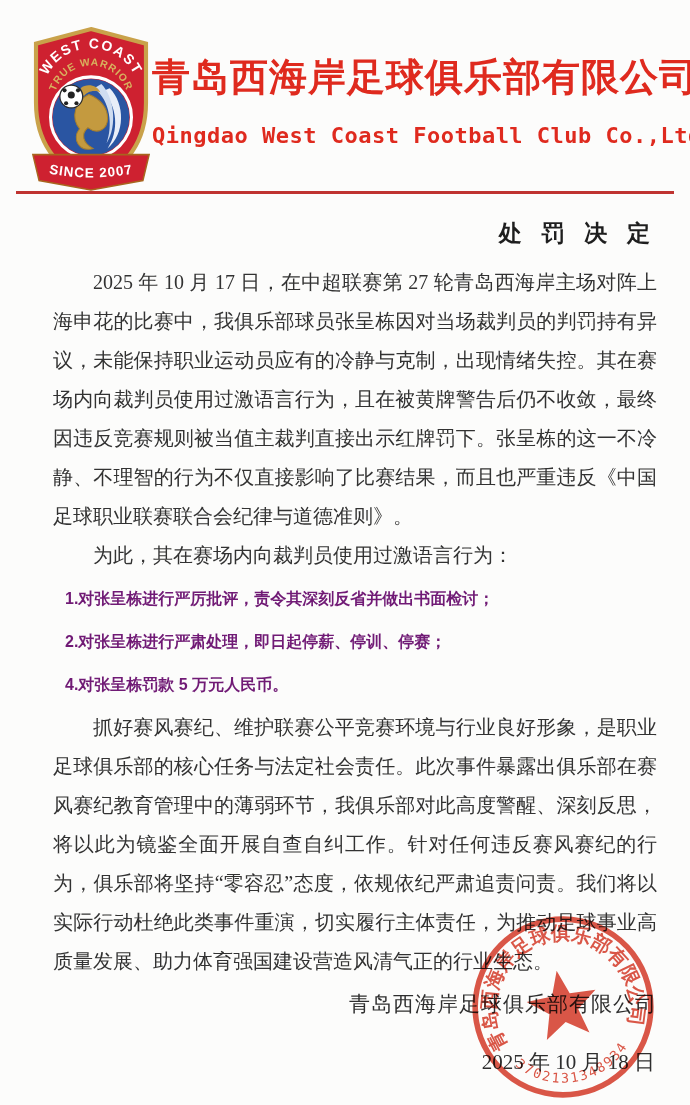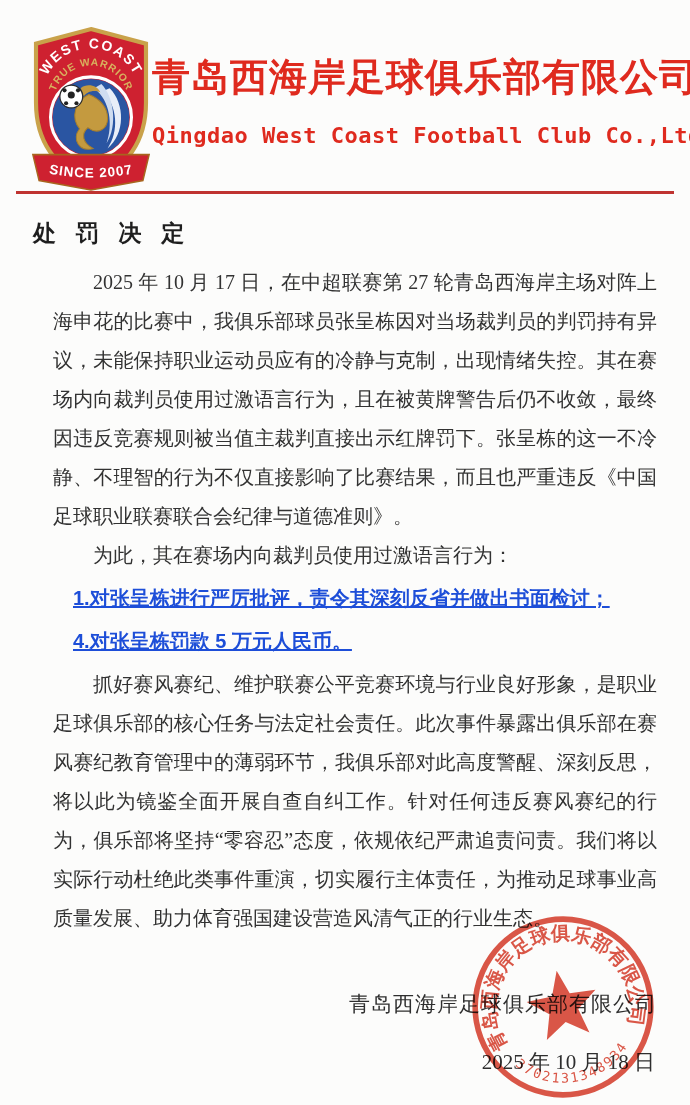--- a/index.html
+++ b/index.html
@@ -30,41 +30,40 @@
     font-family: "DejaVu Sans Mono", "Liberation Mono", monospace;
     white-space: nowrap;
   }
   .red-rule {
     position: absolute; left: 16px; right: 16px; top: 191px; height: 3px;
     background: #bf3330;
   }
   
   .doc { position: absolute; left: 33px; right: 33px; top: 208px; }
   .doc-title {
-    text-align: left;
+    text-align: right;
     font-size: 23px; font-weight: bold; letter-spacing: 7px;
     color: #1e1e1e;
     margin: 10px 0 14px 0;
     font-family: "Liberation Serif", "DejaVu Serif", serif;
   }
   .para {
     font-size: 20px; line-height: 39px;
     text-align: justify;
     text-indent: 2em;
     color: #323232;
     margin-left: 20px;
   }
   .decision {
-    font-size: 20px; line-height: 39px;
+    font-size: 16px; line-height: 39px;
     font-weight: bold;
     text-indent: 2em;
-    color: #1d4ed8;
+    color: #701a75;
     margin: 4px 0;
     font-family: "Liberation Sans", "DejaVu Sans", sans-serif;
-    text-decoration: underline;
   }
   .closing { margin-top: 2px; }
   
   .signature { position: absolute; right: 33px; top: 990px; text-align: right; }
   .sig-company { font-size: 21px; color: #2e2e2e; letter-spacing: 1px; white-space: nowrap; }
   .sig-date { margin-top: 30px; font-size: 21px; color: #2e2e2e; padding-right: 2px; white-space: nowrap; }
   
   .stamp {
     position: absolute; left: 466px; top: 910px; width: 194px; height: 194px;
     transform: rotate(-10deg);
@@ -121,20 +120,21 @@
     <div class="title-en">Qingdao West Coast Football Club Co.,Ltd.</div>
   </div>
 
   <div class="red-rule"></div>
 
   <div class="doc">
     <div class="doc-title">处 罚 决 定</div>
     <p class="para">2025 年 10 月 17 日，在中超联赛第 27 轮青岛西海岸主场对阵上海申花的比赛中，我俱乐部球员张呈栋因对当场裁判员的判罚持有异议，未能保持职业运动员应有的冷静与克制，出现情绪失控。其在赛场内向裁判员使用过激语言行为，且在被黄牌警告后仍不收敛，最终因违反竞赛规则被当值主裁判直接出示红牌罚下。张呈栋的这一不冷静、不理智的行为不仅直接影响了比赛结果，而且也严重违反《中国足球职业联赛联合会纪律与道德准则》。</p>
     <p class="para">为此，其在赛场内向裁判员使用过激语言行为：</p>
     <p class="decision">1.对张呈栋进行严厉批评，责令其深刻反省并做出书面检讨；</p>
+    <p class="decision">2.对张呈栋进行严肃处理，即日起停薪、停训、停赛；</p>
     <p class="decision">4.对张呈栋罚款 5 万元人民币。</p>
     <p class="para closing">抓好赛风赛纪、维护联赛公平竞赛环境与行业良好形象，是职业足球俱乐部的核心任务与法定社会责任。此次事件暴露出俱乐部在赛风赛纪教育管理中的薄弱环节，我俱乐部对此高度警醒、深刻反思，将以此为镜鉴全面开展自查自纠工作。针对任何违反赛风赛纪的行为，俱乐部将坚持“零容忍”态度，依规依纪严肃追责问责。我们将以实际行动杜绝此类事件重演，切实履行主体责任，为推动足球事业高质量发展、助力体育强国建设营造风清气正的行业生态。</p>
   </div>
 
   <div class="signature">
     <div class="sig-company">青岛西海岸足球俱乐部有限公司</div>
     <div class="sig-date">2025 年 10 月 18 日</div>
   </div>
 
   <div class="stamp">

